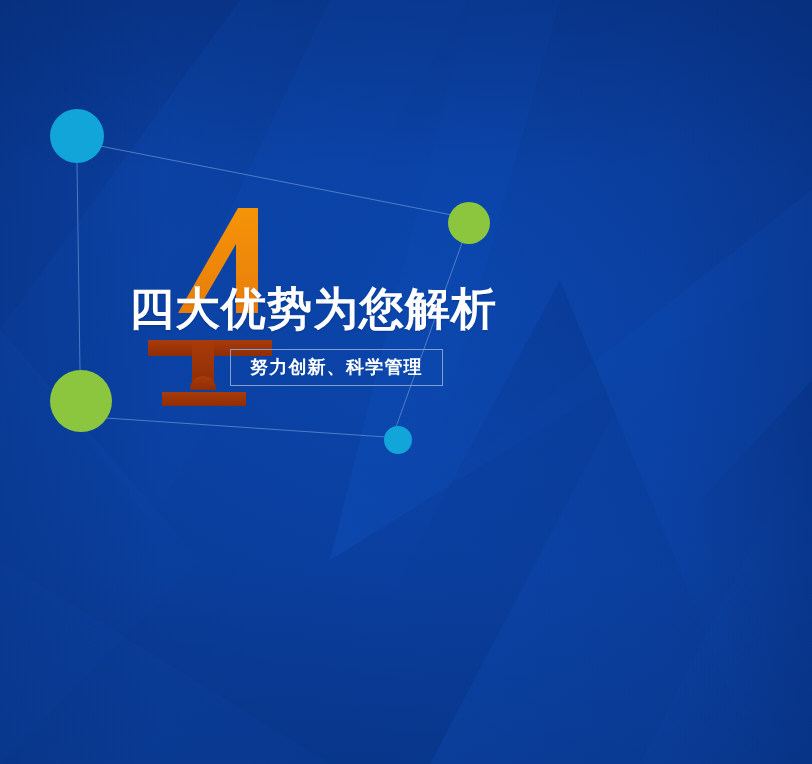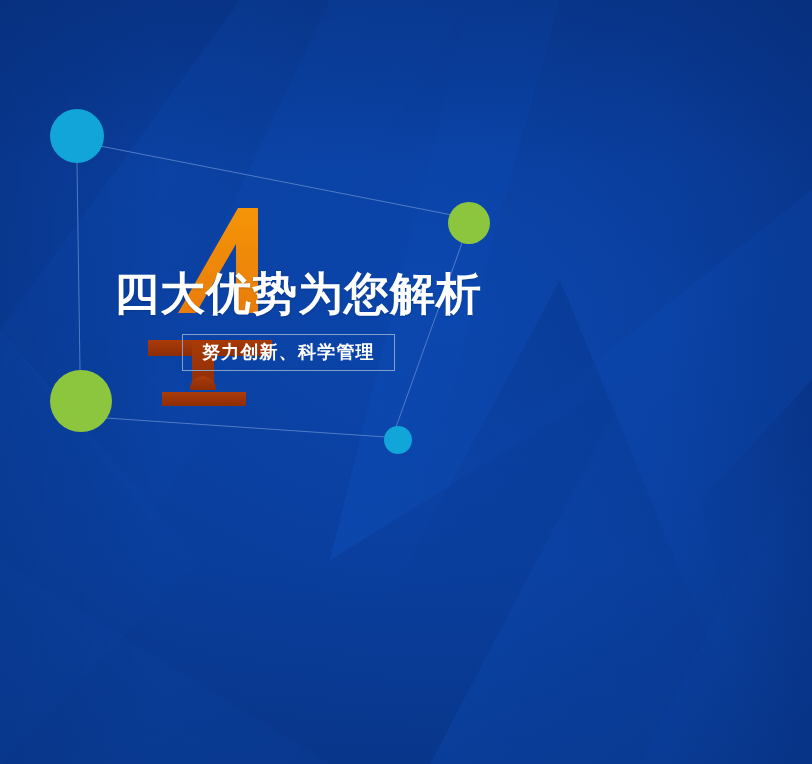--- a/index.html
+++ b/index.html
@@ -79,27 +79,27 @@
     line-height: 1;
     margin: 0 0 9px 2px;
     white-space: nowrap;
   }
   .headline {
     color: #ffffff;
     font-size: 45px;
     font-weight: bold;
     letter-spacing: 1px;
     line-height: 1.02;
-    margin: 1px;
+    margin: 16px;
     white-space: nowrap;
     text-shadow: 0 1px 2px rgba(0,0,0,0.18);
   }
   .tag-row {
     margin-top: 17px;
-    margin-left: 69px;
+    margin-left: 117px;
   }
   .tagline-box {
     display: inline-block;
     border: 1.5px solid #83a0cd;
     padding: 8px 19px 9px 19px;
     color: #ffffff;
     font-size: 18px;
     font-weight: bold;
     letter-spacing: 1.2px;
     line-height: 1;

